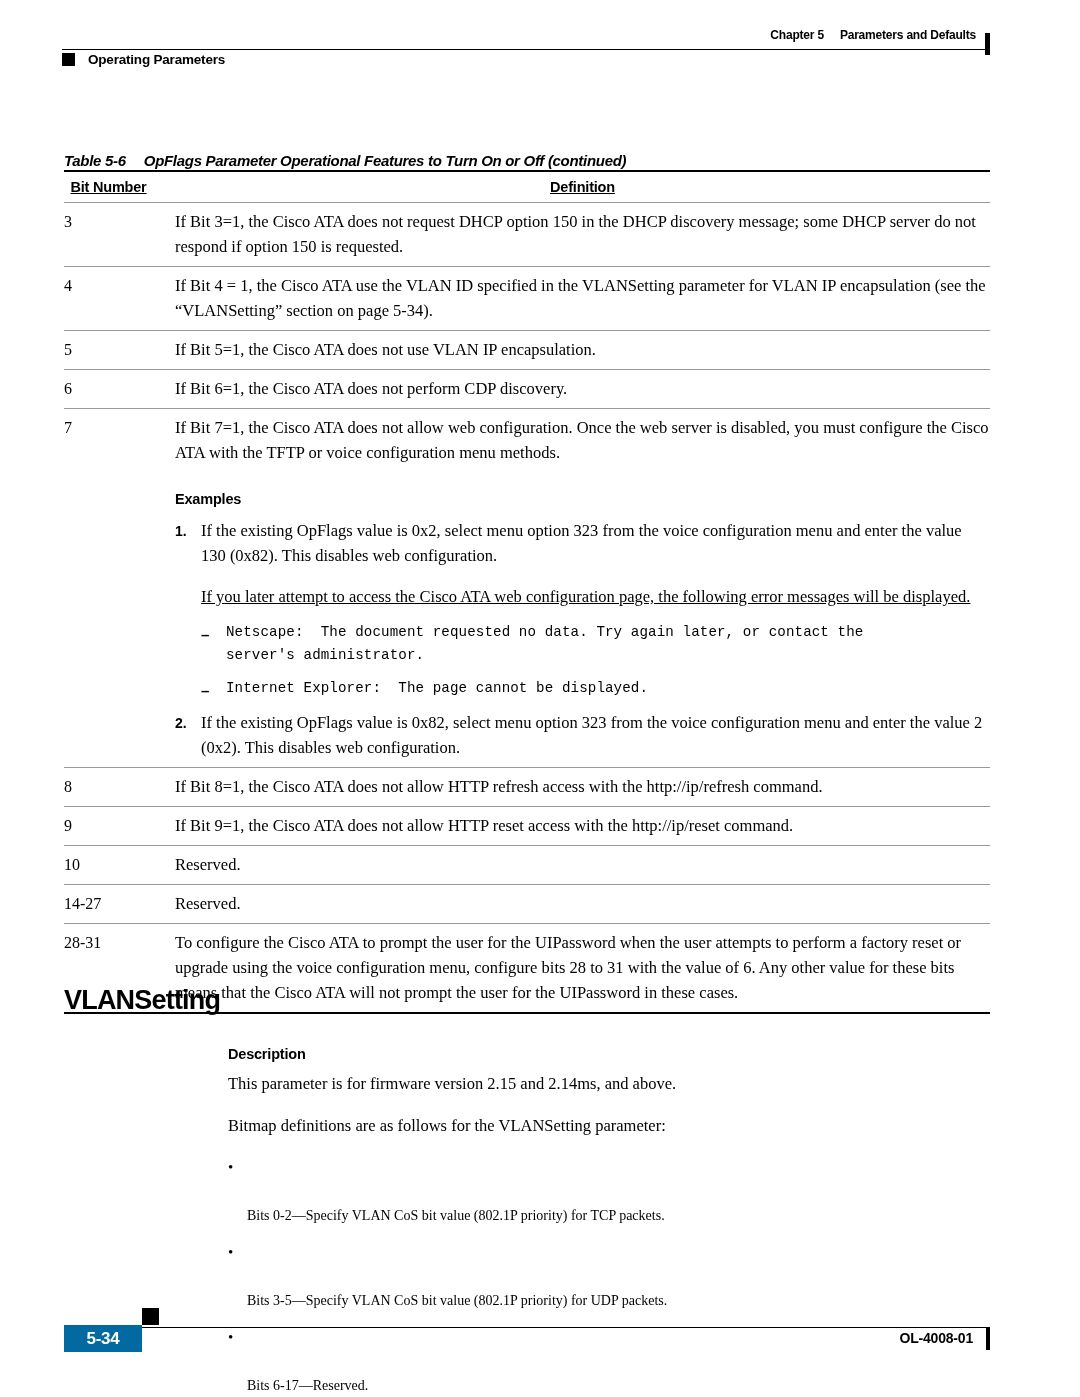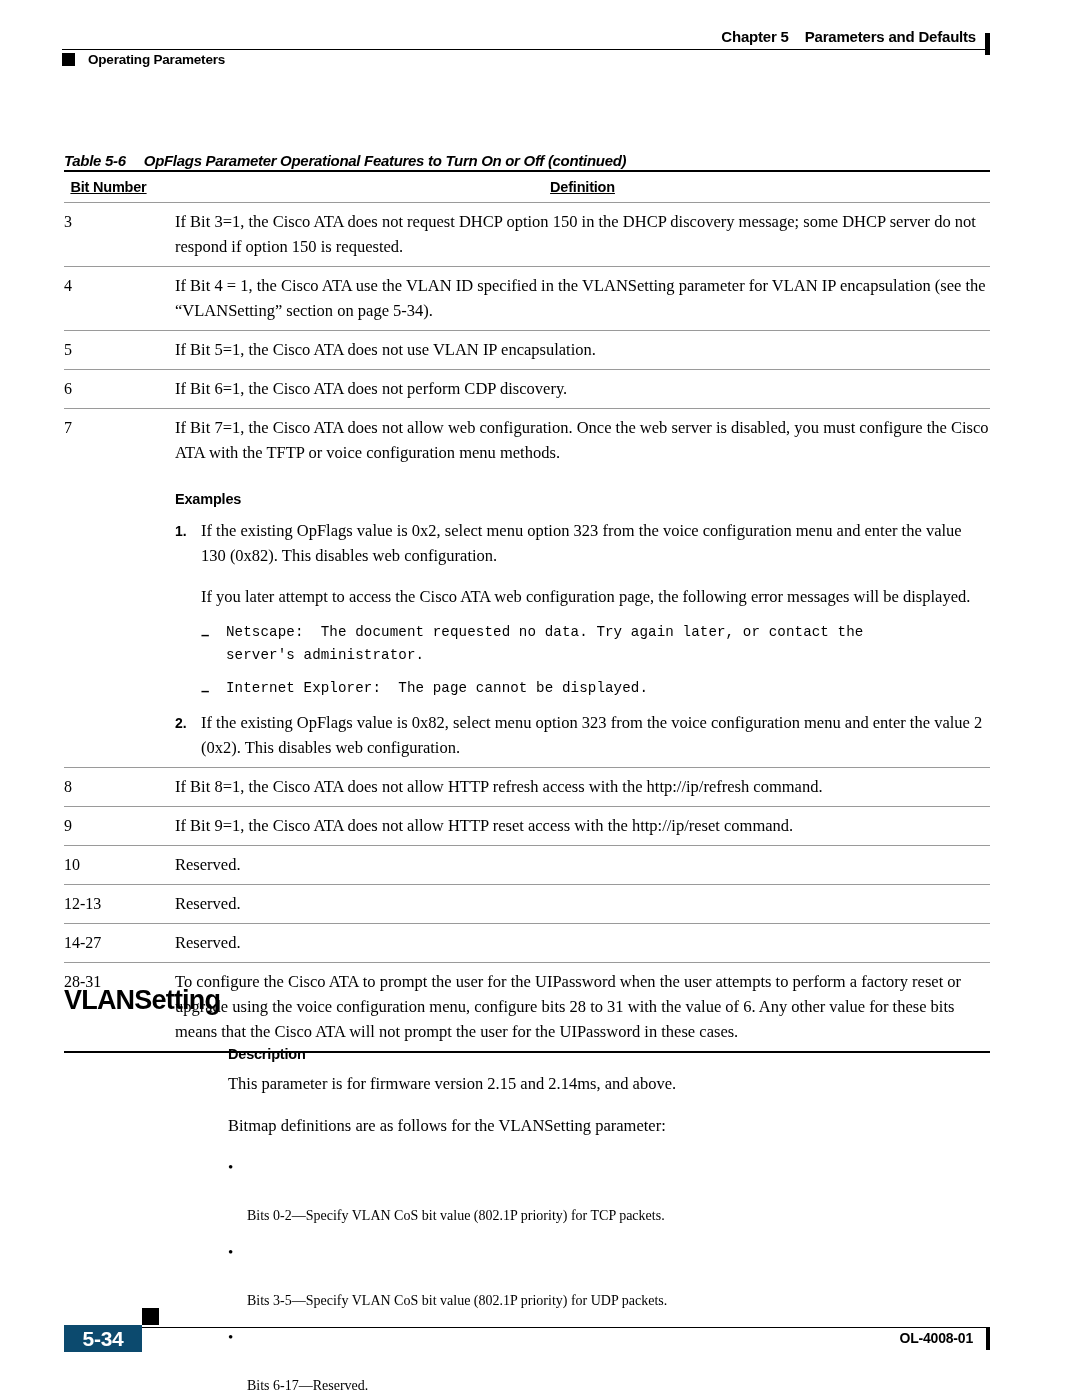--- a/index.html
+++ b/index.html
@@ -23,21 +23,21 @@
     top: 28px;
     width: 928px;
     height: 48px;
   }
   .header-top-row {
     position: absolute;
     right: 14px;
     top: 0px;
     font-family: "Liberation Sans", sans-serif;
     font-weight: bold;
-    font-size: 15px;
+    font-size: 12px;
     letter-spacing: -0.2px;
     white-space: nowrap;
   }
   .header-chapter { margin-right: 16px; }
   .header-rule {
     position: absolute;
     left: 0px;
     top: 21px;
     width: 928px;
     height: 1px;
@@ -180,21 +180,21 @@
     padding-top: 1px;
   }
   .dash-item .dash-body {
     flex: 1 1 auto;
     font-family: "Liberation Mono", monospace;
     font-size: 14.2px;
     line-height: 23px;
     letter-spacing: 0.1px;
     white-space: pre-wrap;
   }
-  .indent-para { margin-top: 16px !important; }
+  .indent-para { margin-top: 16px !important; text-decoration: underline; }
 
   
   .section-heading {
     position: absolute;
     left: 64px;
     top: 985px;
     font-family: "Liberation Sans", sans-serif;
     font-weight: bold;
     font-size: 27px;
     letter-spacing: -0.8px;
@@ -269,25 +269,25 @@
     width: 926px;
     height: 1px;
     background: #000000;
   }
   .footer-pagebox {
     position: absolute;
     left: 0px;
     top: 17px;
     width: 78px;
     height: 27px;
-    background: #0c4a6e;
+    background: #0369a1;
     color: #ffffff;
     font-family: "Liberation Sans", sans-serif;
     font-weight: bold;
-    font-size: 21px;
+    font-size: 17px;
     letter-spacing: -0.3px;
     display: flex;
     align-items: center;
     justify-content: center;
   }
   .footer-docid {
     position: absolute;
     right: 17px;
     top: 22px;
     font-family: "Liberation Sans", sans-serif;
@@ -450,30 +450,20 @@
         <div class="cell-inner">10</div>
       </td>
       <td class="cell-def">
         <div class="cell-inner">
           <p>Reserved.</p>
         </div>
       </td>
     </tr>
 
 
-    <tr class="body-row">
-      <td class="cell-bit">
-        <div class="cell-inner">12-13</div>
-      </td>
-      <td class="cell-def">
-        <div class="cell-inner">
-          <p>Reserved.</p>
-        </div>
-      </td>
-    </tr>
 
     <tr class="body-row">
       <td class="cell-bit">
         <div class="cell-inner">14-27</div>
       </td>
       <td class="cell-def">
         <div class="cell-inner">
           <p>Reserved.</p>
         </div>
       </td>

